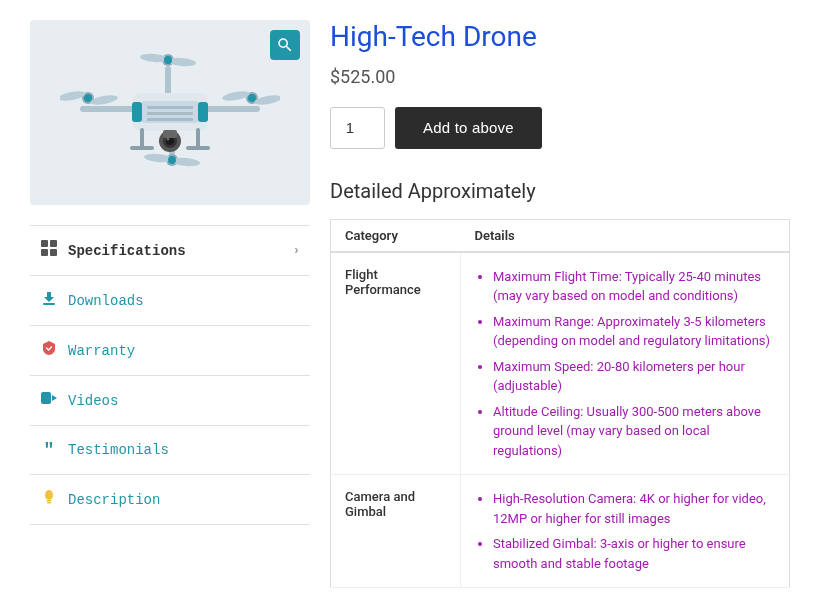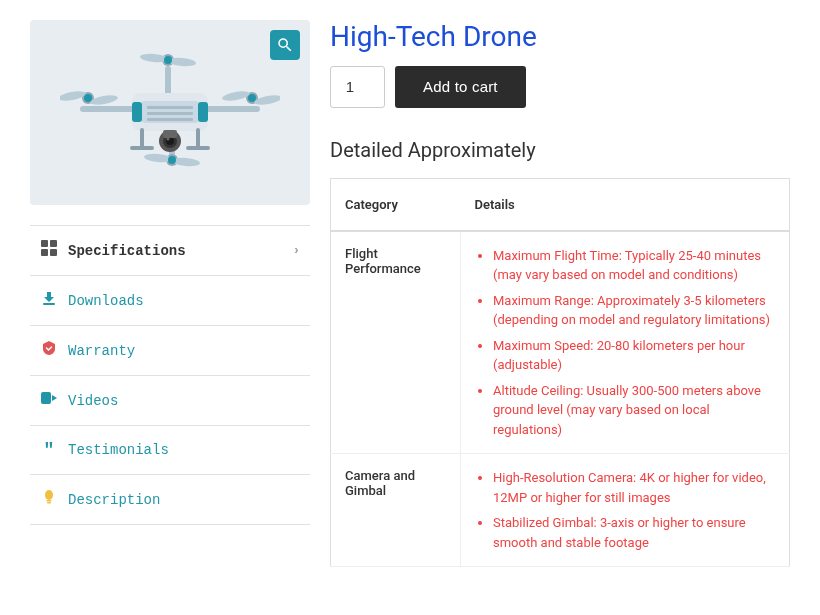--- a/index.html
+++ b/index.html
@@ -170,21 +170,21 @@
 
     .specs-table {
       width: 100%;
       border-collapse: collapse;
       border: 1px solid #ddd;
       font-size: 13px;
     }
 
     .specs-table th {
       text-align: left;
-      padding: 18px 14px;
+      padding: 8px 14px;
       background: #fff;
       border-bottom: 2px solid #ddd;
       font-weight: 600;
       color: #333;
       font-size: 13px;
     }
 
     .specs-table td {
       padding: 14px 14px;
       vertical-align: top;
@@ -199,21 +199,21 @@
     }
 
     .specs-table ul {
       list-style: disc;
       padding-left: 18px;
       margin: 0;
     }
 
     .specs-table ul li {
       margin-bottom: 6px;
-      color: #ef4444;
+      color: #a21caf;
       line-height: 1.5;
     }
 
     .specs-table ul li:last-child {
       margin-bottom: 0;
     }
   </style>
 </head>
 <body>
 
@@ -347,24 +347,25 @@
         <span class="label">Description</span>
       </div>
 
     </nav>
   </div>
 
   <div class="right-col">
 
     <h1 class="product-title">High-Tech Drone</h1>
 
+    <div class="product-price">$525.00</div>
 
     <div class="add-to-cart-row">
       <input type="number" class="qty-input" value="1" min="1" style="">
-      <button class="add-to-cart-btn">Add to cart</button>
+      <button class="add-to-cart-btn">Add to above</button>
     </div>
 
     <h2 class="section-title">Detailed Approximately</h2>
 
     <table class="specs-table">
       <thead>
         <tr>
           <th>Category</th>
           <th>Details</th>
         </tr>

